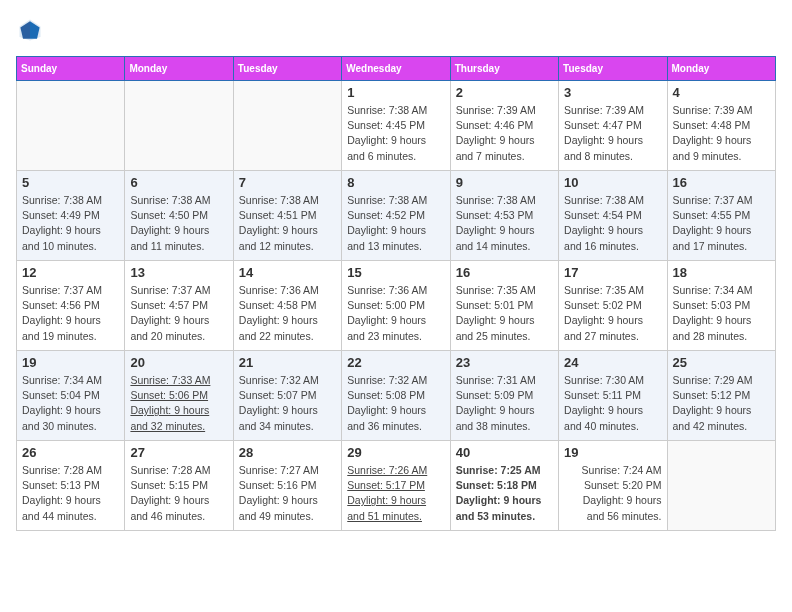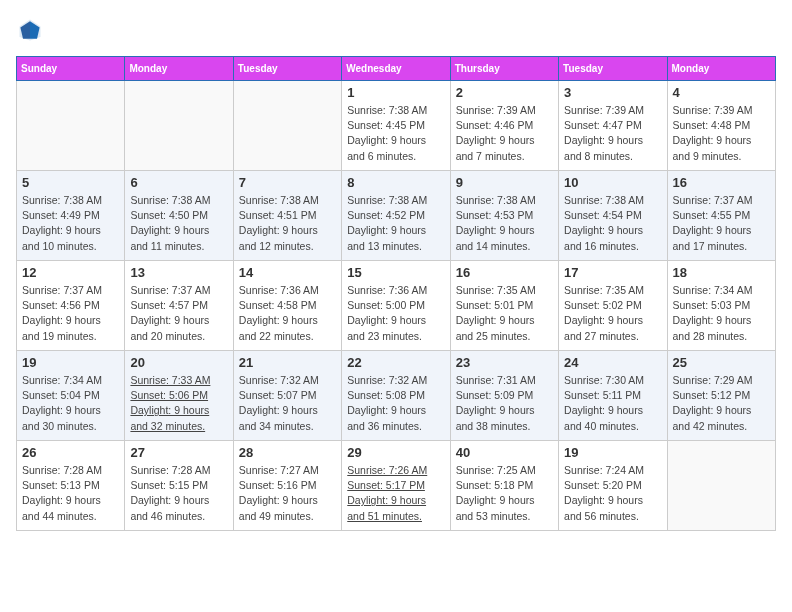--- a/index.html
+++ b/index.html
@@ -299,26 +299,26 @@
 Daylight: 9 hours and 49 minutes.</div>
         </td>
         <td>
           <div class="cell-day">29</div>
           <div class="cell-info" style="white-space: pre-line; text-decoration: underline;">Sunrise: 7:26 AM
 Sunset: 5:17 PM
 Daylight: 9 hours and 51 minutes.</div>
         </td>
         <td>
           <div class="cell-day">40</div>
-          <div class="cell-info" style="white-space: pre-line;">Sunrise: 7:25 AM
+          <div class="cell-info" style="white-space: pre-line; font-weight: bold;">Sunrise: 7:25 AM
 Sunset: 5:18 PM
 Daylight: 9 hours and 53 minutes.</div>
         </td>
         <td>
           <div class="cell-day">19</div>
-          <div class="cell-info" style="white-space: pre-line;">Sunrise: 7:24 AM
+          <div class="cell-info" style="white-space: pre-line; text-align: right;">Sunrise: 7:24 AM
 Sunset: 5:20 PM
 Daylight: 9 hours and 56 minutes.</div>
         </td>
         <td class="empty"></td>
       </tr>
     </tbody>
 </table>
 
 </body></html>

